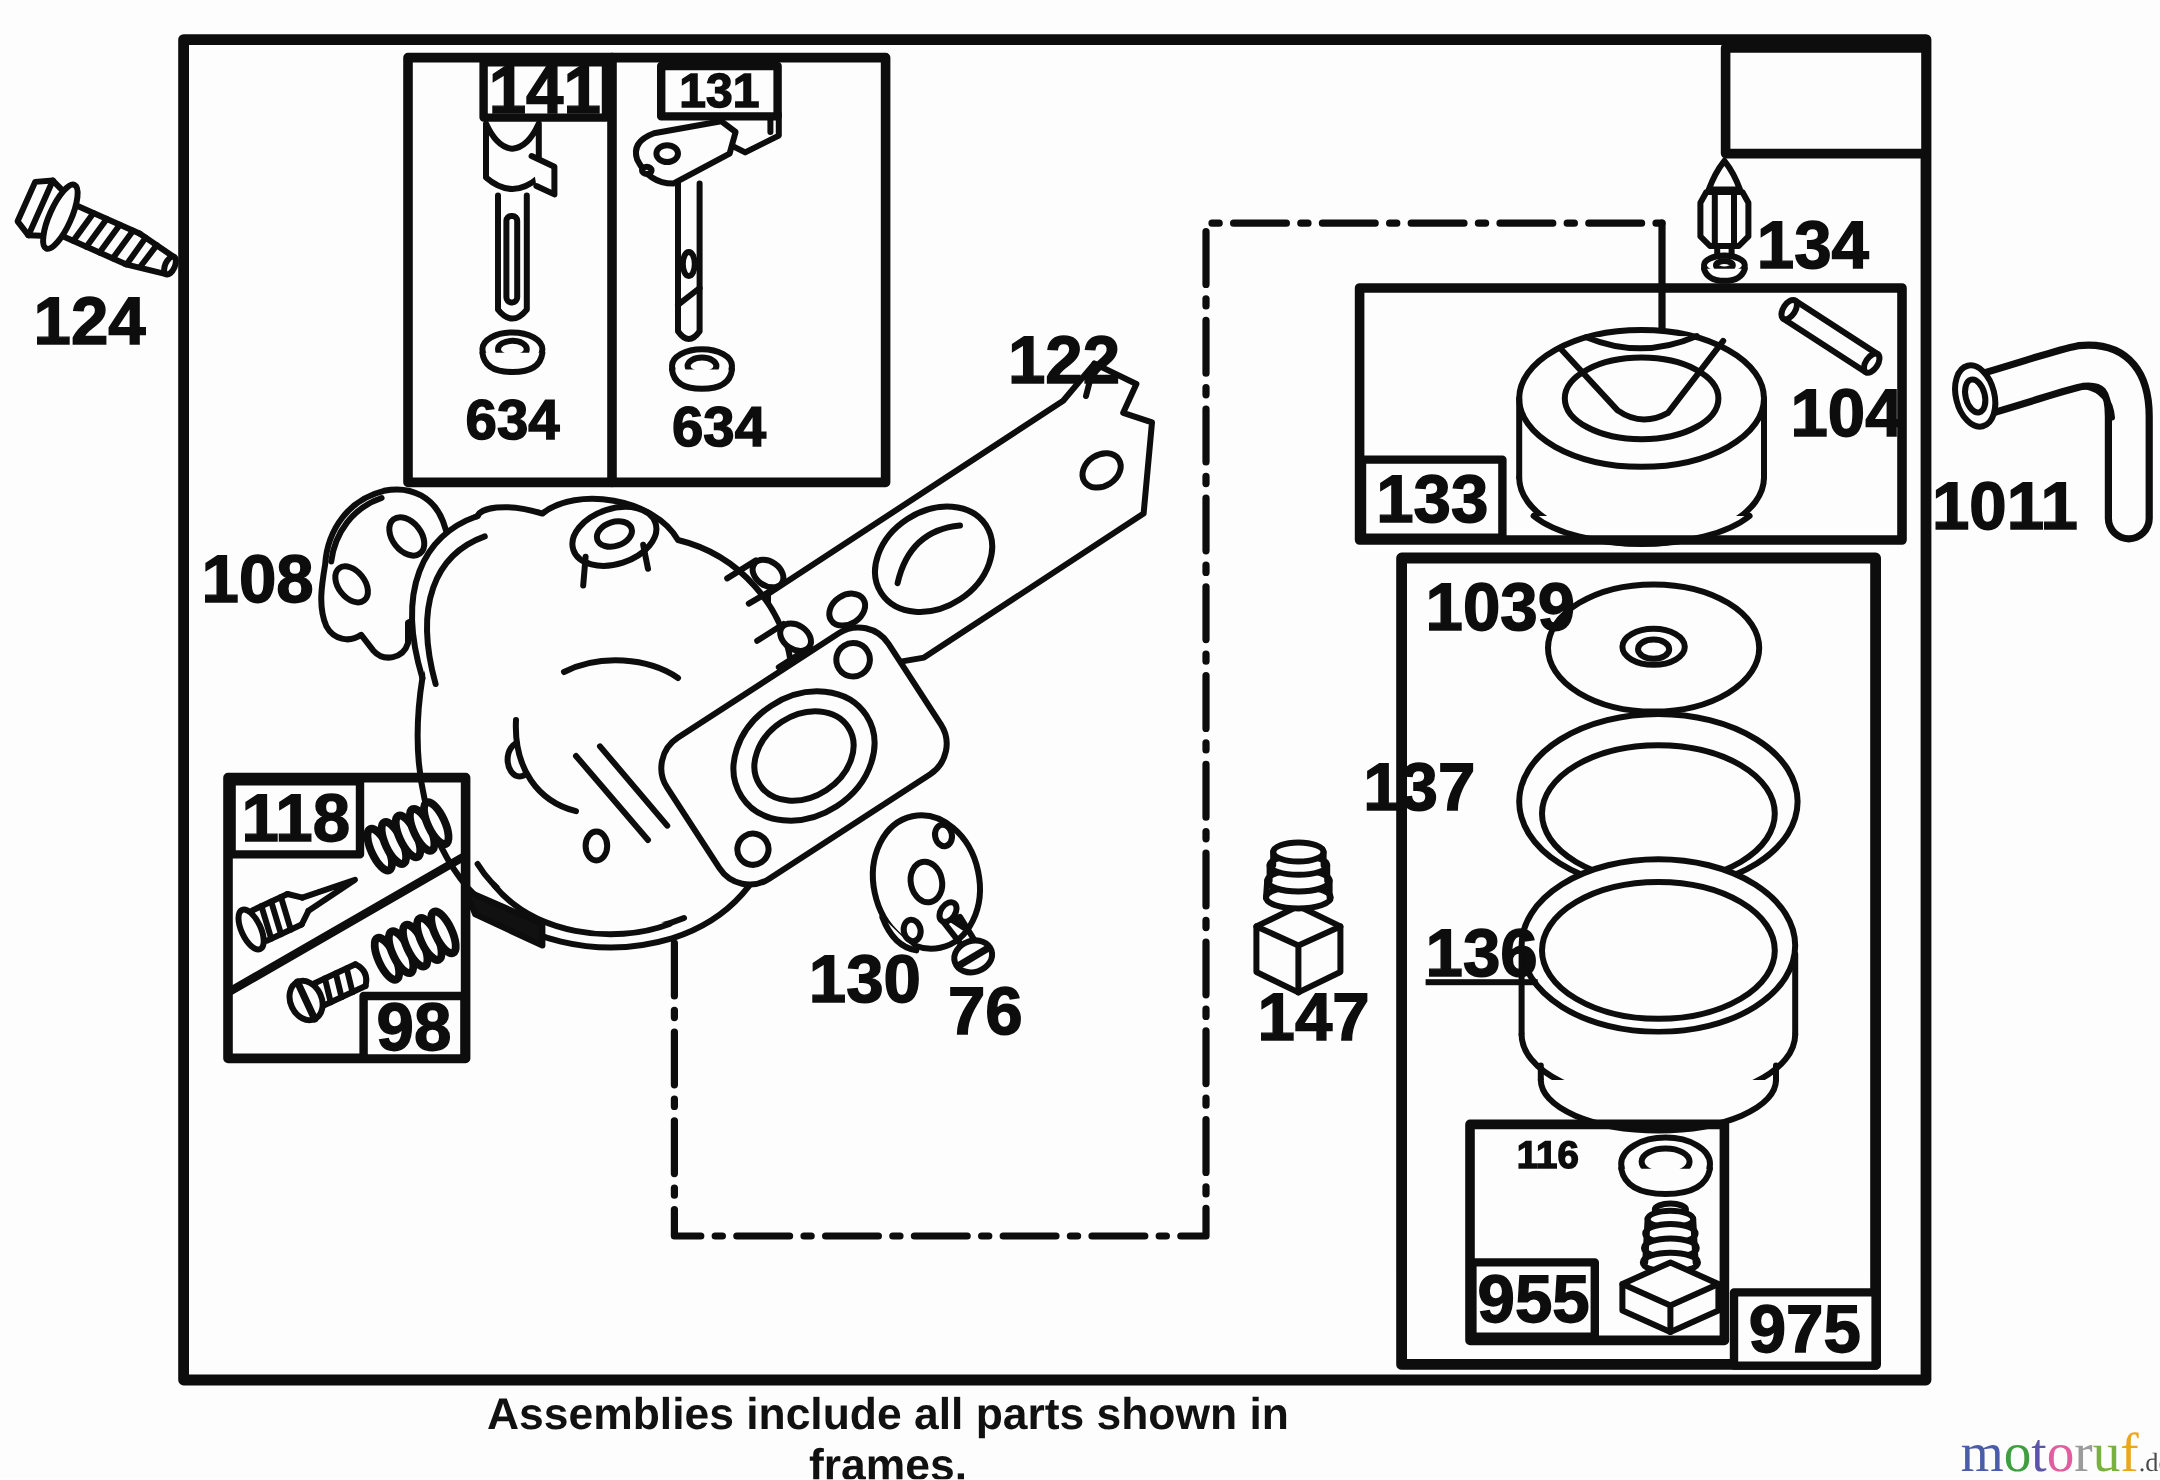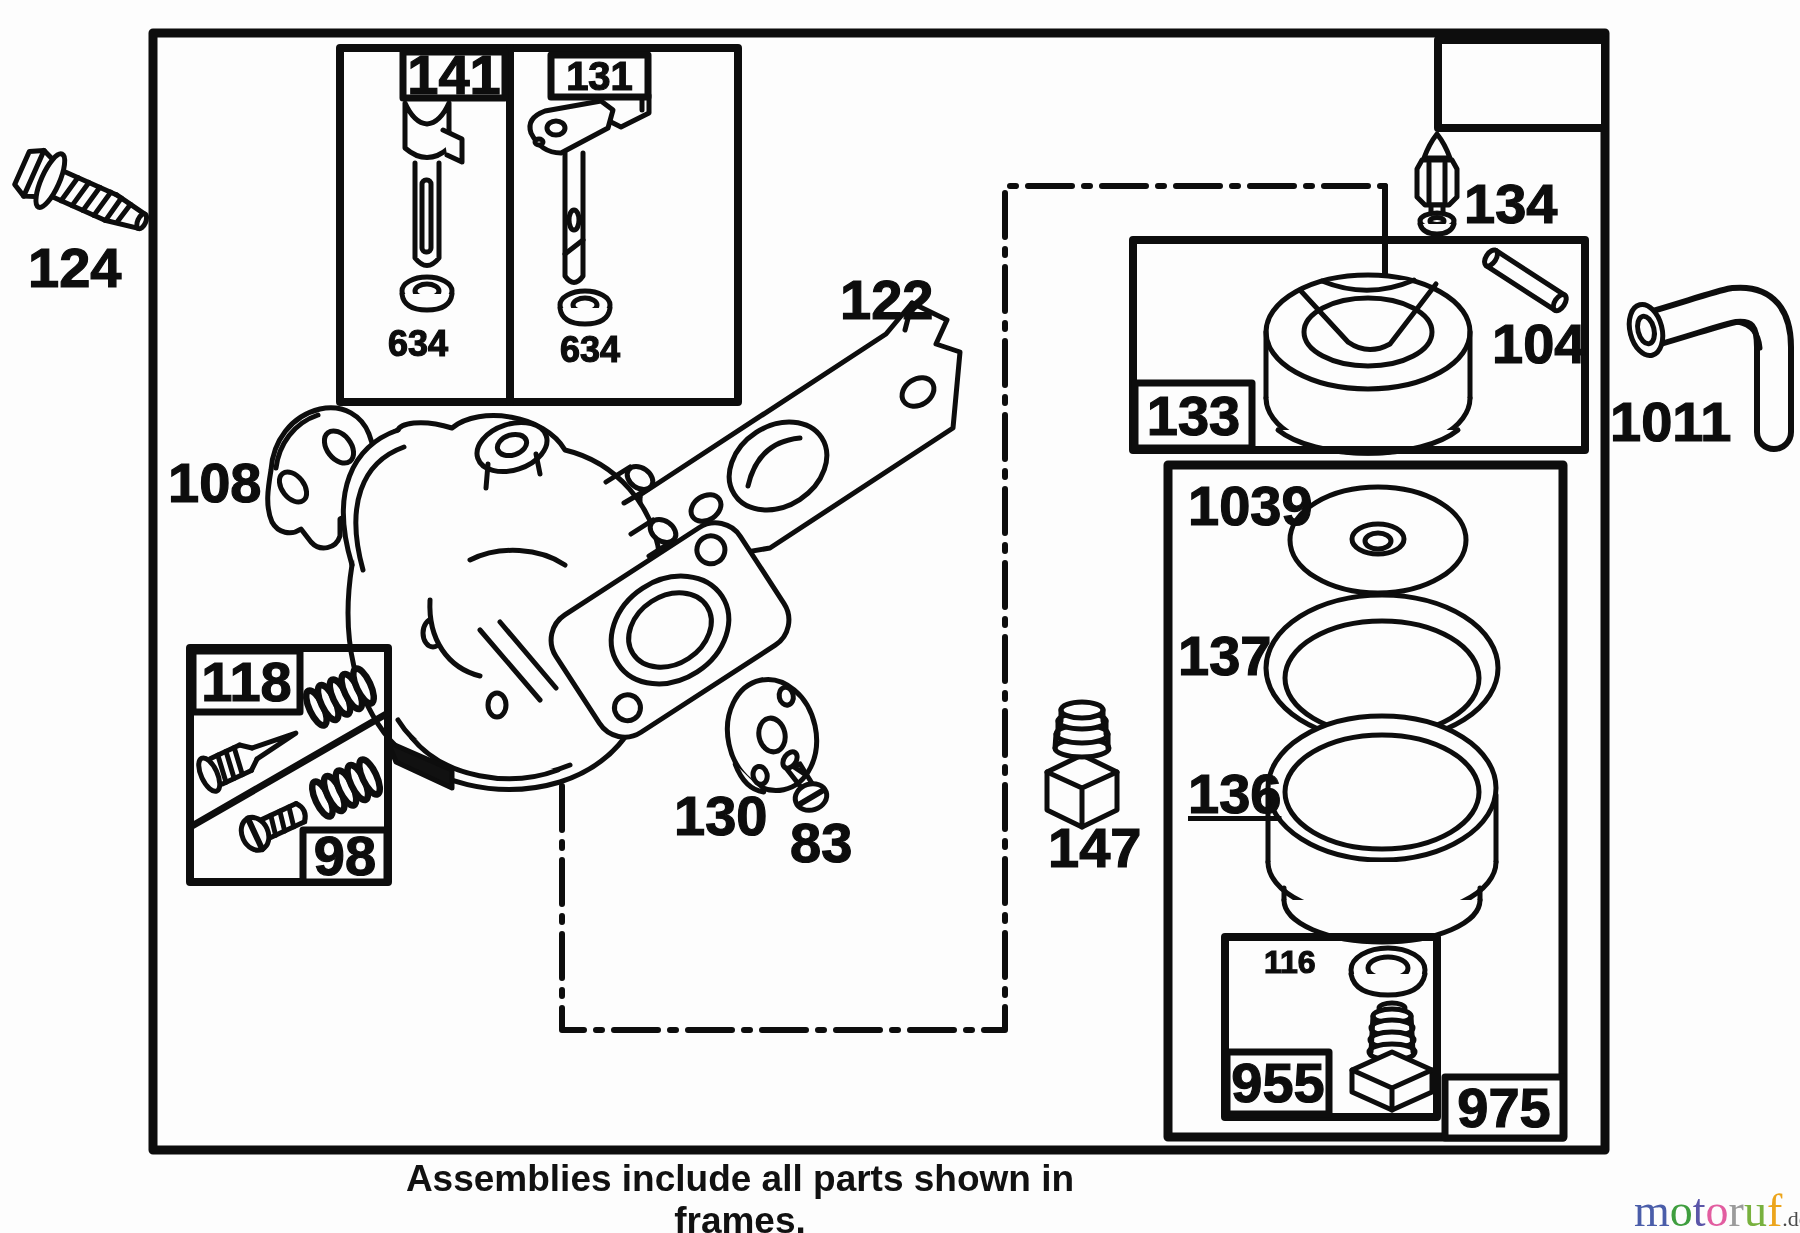--- a/index.html
+++ b/index.html
@@ -2,21 +2,21 @@
 <html><head>
 <meta charset="utf-8">
 <style>
   html,body{margin:0;padding:0;background:#fff;}
   .stage{position:relative;width:1800px;height:1233px;background:#fdfdfd;overflow:hidden;
          font-family:"Liberation Sans", sans-serif;color:#0d0d0d;}
   svg{position:absolute;left:0;top:0;}
   .plabel{position:absolute;font-weight:700;font-size:56px;color:#0d0d0d;
           -webkit-text-stroke:1.2px #0d0d0d;white-space:nowrap;line-height:1;}
   .boxed{display:flex;align-items:center;justify-content:center;}
-  .lbl-634{font-size:36px;}
+  .lbl-634{font-size:47px;}
   .caption{position:absolute;left:380px;top:1158px;width:720px;text-align:center;
            font-size:37px;font-weight:700;color:#111;}
   .watermark{position:absolute;left:1634px;top:1184px;font-family:"Liberation Serif", serif;
              font-size:46px;font-weight:400;white-space:nowrap;}
   .watermark .wm-suffix{font-size:22px;}
 </style>
 </head>
 <body>
 
 <div class="stage">
@@ -259,27 +259,27 @@
 <div class="plabel boxed" style="left:303px;top:830px;width:84px;height:52px;">98</div>
 <div class="plabel boxed" style="left:1227px;top:1052px;width:102px;height:62px;">955</div>
 <div class="plabel boxed" style="left:1445px;top:1077px;width:118px;height:61px;">975</div>
 
 <div class="plabel lbl-634" style="left:388px;top:326px;">634</div>
 <div class="plabel lbl-634" style="left:560px;top:332px;">634</div>
 <div class="plabel" style="left:28px;top:240px;">124</div>
 <div class="plabel" style="left:168px;top:455px;">108</div>
 <div class="plabel" style="left:840px;top:272px;">122</div>
 <div class="plabel" style="left:674px;top:788px;">130</div>
-<div class="plabel" style="left:790px;top:815px;">83</div>
+<div class="plabel" style="left:790px;top:815px;">76</div>
 <div class="plabel" style="left:1048px;top:820px;">147</div>
 <div class="plabel" style="left:1464px;top:176px;">134</div>
 <div class="plabel" style="left:1492px;top:316px;">104</div>
 <div class="plabel" style="left:1610px;top:394px;text-align:center;">1011</div>
 <div class="plabel" style="left:1188px;top:478px;">1039</div>
-<div class="plabel" style="left:1178px;top:628px;">137</div>
+<div class="plabel" style="left:1136px;top:628px;">137</div>
 <div class="plabel" style="left:1188px;top:766px;text-decoration:underline;">136</div>
 <div class="plabel" style="left:1264px;top:946px;font-size:32px;">116</div>
 
 <div class="caption">Assemblies include all parts shown in frames.</div>
 
 <div class="watermark">
   <span style="color:#4a5da9">m</span><span style="color:#3f9e3f">o</span><span style="color:#5a55a8">t</span><span style="color:#e25da0">o</span><span style="color:#9b9b9b">r</span><span style="color:#78b13e">u</span><span style="color:#eca51c">f</span><span class="wm-suffix" style="color:#4a4a4a">.de</span>
 </div>
 
 </div>

